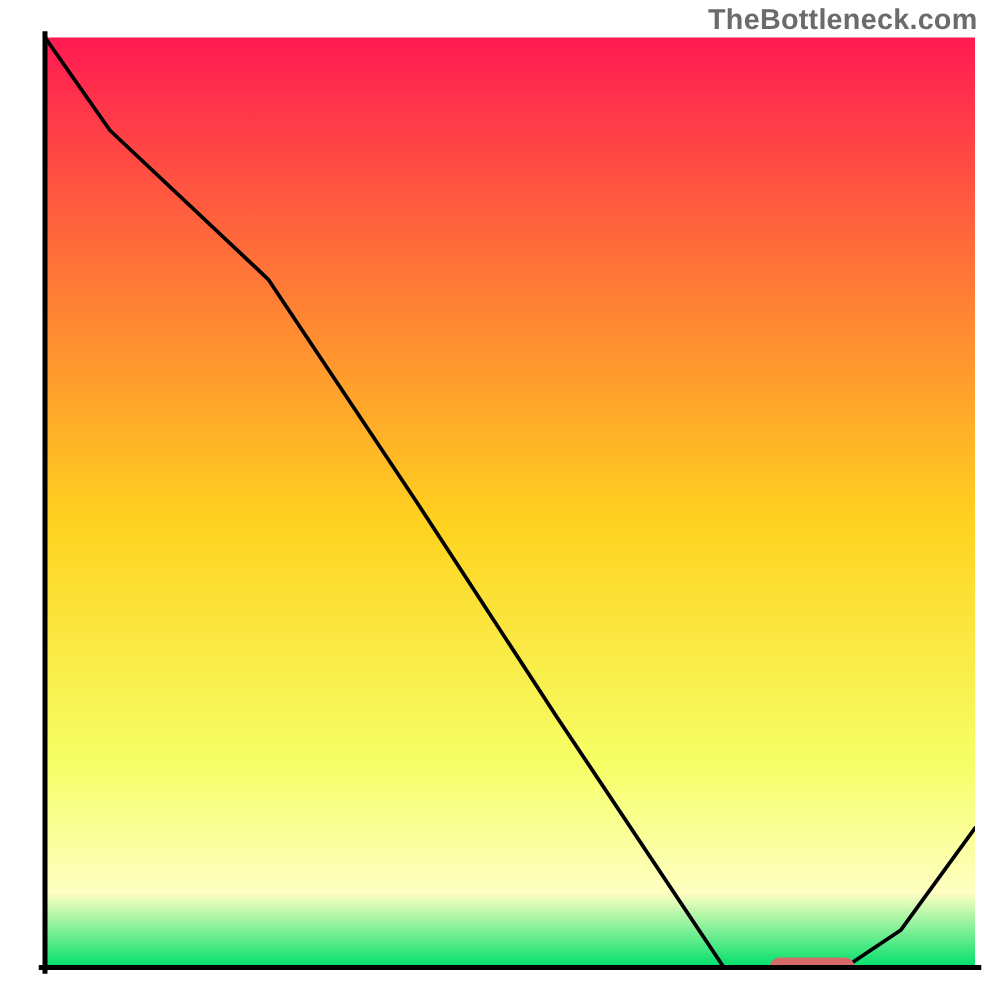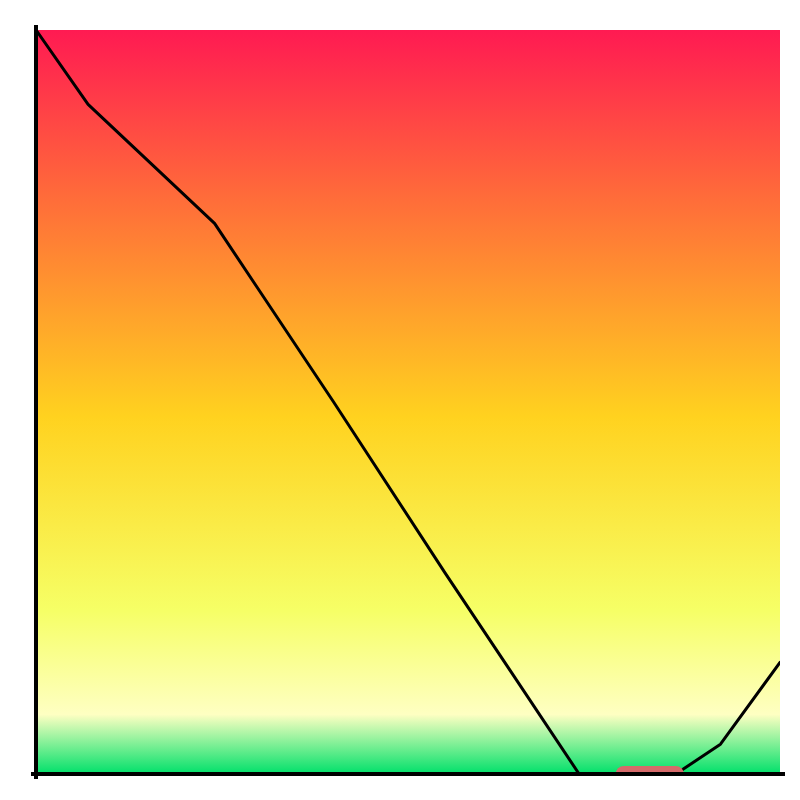--- a/index.html
+++ b/index.html
@@ -29,20 +29,21 @@
   svg {
     position: absolute;
     top: 0;
     left: 0;
   }
 </style>
 </head>
 <body>
 <div class="wrap">
 
+<div class="watermark">TheBottleneck.com</div>
 
 <svg width="800" height="800" viewBox="0 0 800 800">
   <defs>
     <linearGradient id="bg-grad" x1="0" y1="0" x2="0" y2="1">
       <stop id="g0" offset="0%" stop-color="#ff1a52"></stop>
       <stop id="g1" offset="22%" stop-color="#ff6a3a"></stop>
       <stop id="g2" offset="52%" stop-color="#ffd21f"></stop>
       <stop id="g3" offset="78%" stop-color="#f6ff66"></stop>
       <stop id="g4" offset="92%" stop-color="#feffc2"></stop>
       <stop id="g5" offset="100%" stop-color="#00e06a"></stop>

